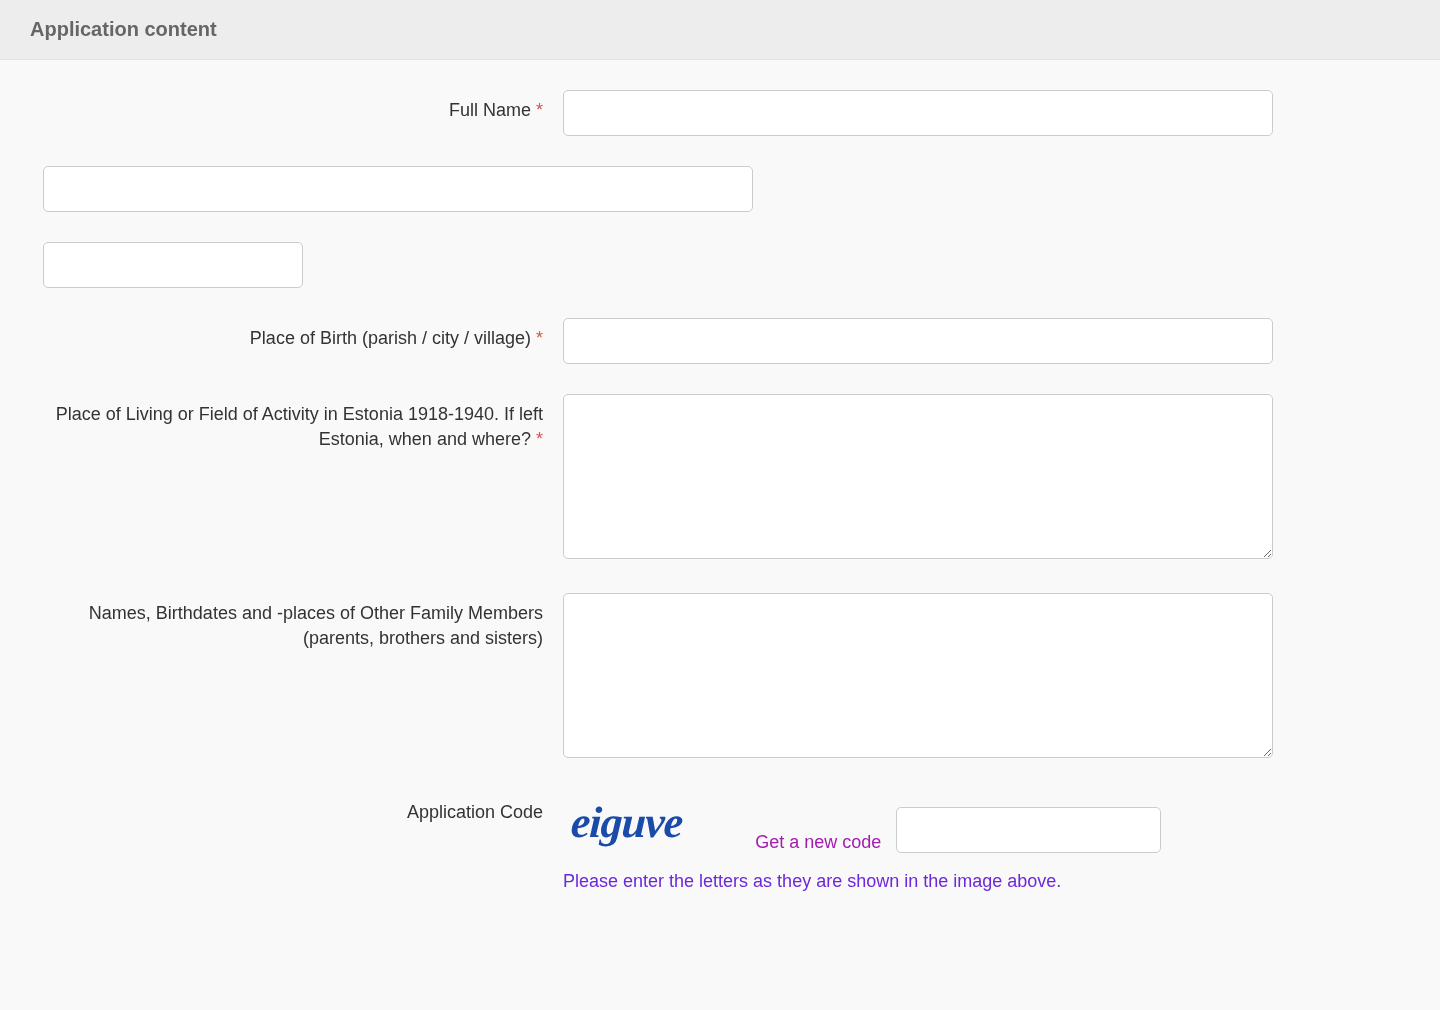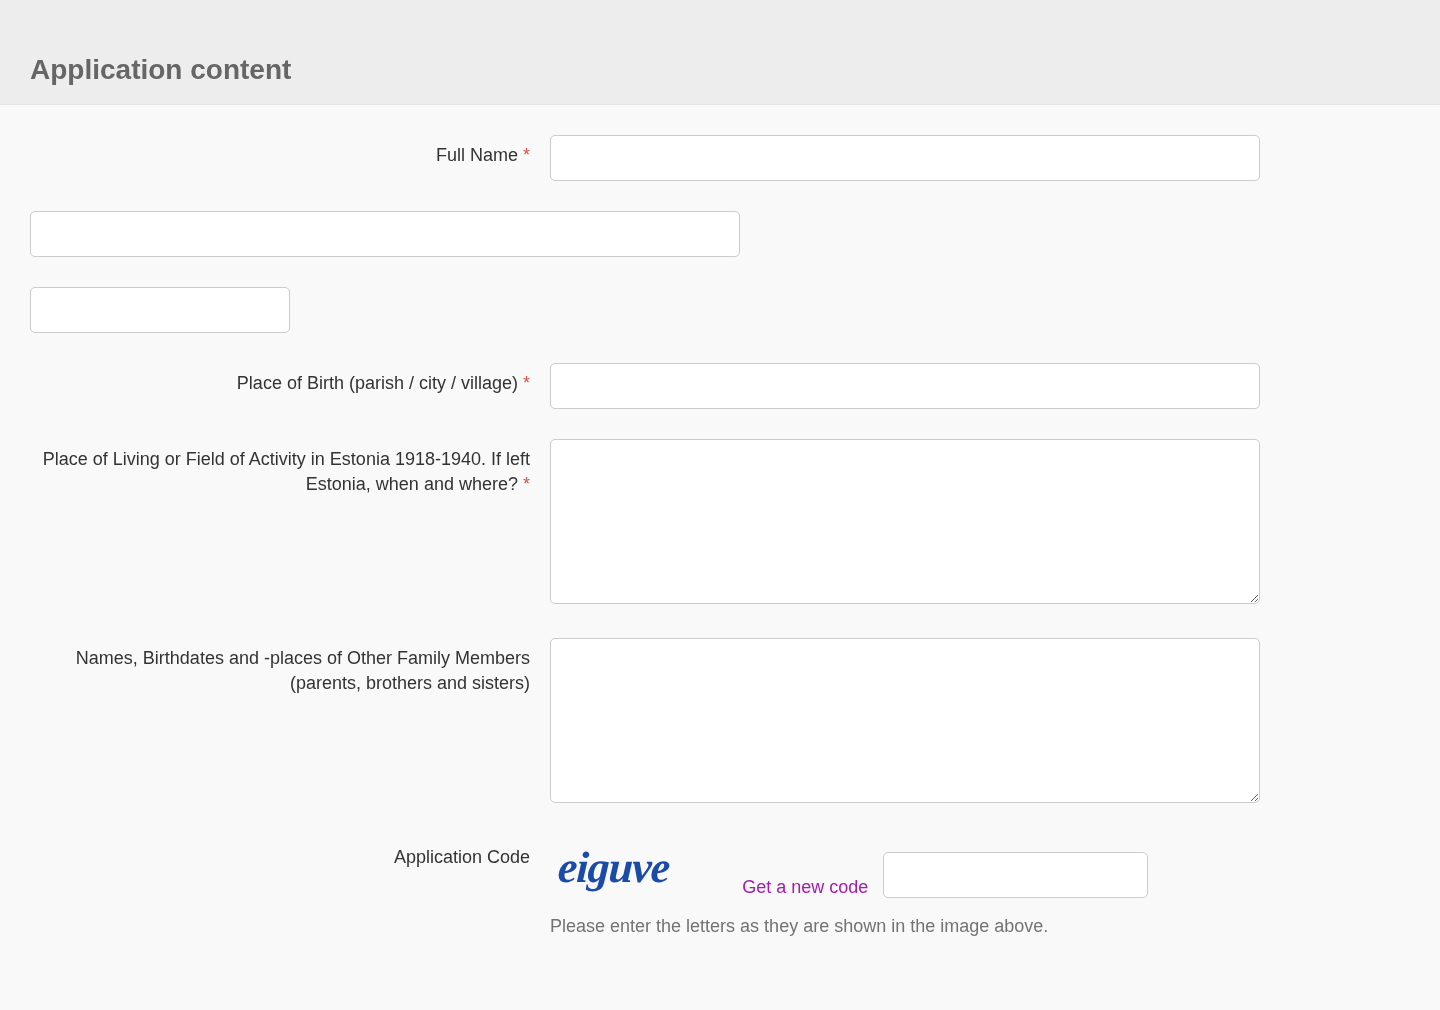--- a/index.html
+++ b/index.html
@@ -11,27 +11,27 @@
       font-family: Verdana, Geneva, sans-serif;
       background: #f9f9f9;
       color: #333;
     }
     .header {
       background: #ededed;
       padding: 18px 30px;
       border-bottom: 1px solid #e5e5e5;
     }
     .header h2 {
-      font-size: 28px;
+      font-size: 20px;
       font-weight: bold;
       color: #666;
-      margin-top: 36px;
     }
     .form-container {
       padding: 30px 30px 40px 30px;
+      margin-left: 13px;
     }
     .form-row {
       display: flex;
       margin-bottom: 30px;
       align-items: flex-start;
     }
     .label-col {
       width: 520px;
       text-align: right;
       padding-right: 20px;
@@ -98,21 +98,21 @@
       font-size: 18px;
       cursor: pointer;
       margin-left: 50px;
     }
     .captcha-input {
       width: 265px !important;
       height: 46px;
     }
     .hint-text {
       font-size: 18px;
-      color: #737373;
+      color: #6d28d9;
       margin-top: 18px;
     }
   </style>
 </head>
 <body>
 
 <div class="header">
   <h2>Application content</h2>
 </div>
 

